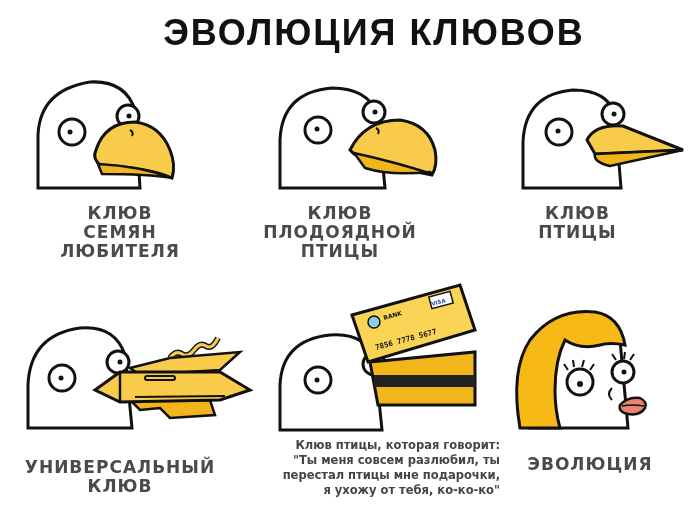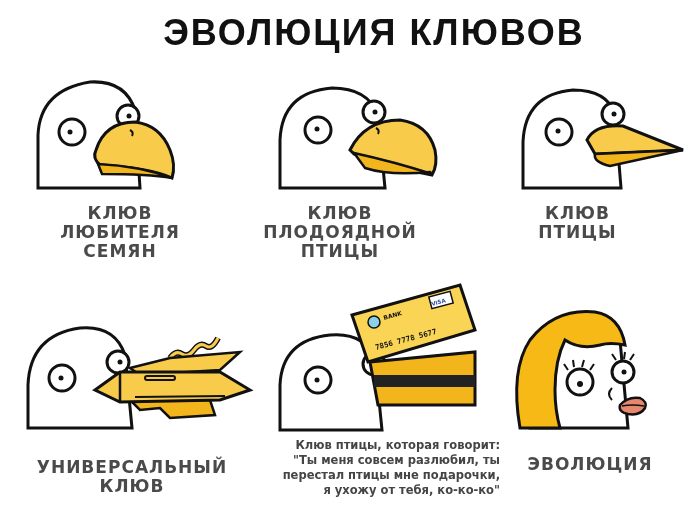--- a/index.html
+++ b/index.html
@@ -19,22 +19,22 @@
   <circle cx="42" cy="62" r="13" fill="#fff" stroke="#111" stroke-width="3"></circle>
   <circle cx="40" cy="62" r="2.5" fill="#111"></circle>
   <circle cx="98" cy="46" r="11" fill="#fff" stroke="#111" stroke-width="3"></circle>
   <circle cx="99" cy="46" r="2.5" fill="#111"></circle>
   <path d="M66 80 Q75 52 105 52 Q130 55 140 80 Q146 95 142 108 Q120 98 70 95 Q62 88 66 80 Z" fill="#F8CC4A" stroke="#111" stroke-width="3"></path>
   <path d="M68 94 Q110 96 142 108 Q118 104 72 104 Z" fill="#F2B51C" stroke="#111" stroke-width="2.5"></path>
   <path d="M100 60 q4 2 2 6" fill="none" stroke="#111" stroke-width="2"></path>
 </svg>
 <div class="label" style="left:10px;top:204px;width:220px">
   <div>КЛЮВ</div>
+  <div>СЕМЯН</div>
   <div>ЛЮБИТЕЛЯ</div>
-  <div>СЕМЯН</div>
 </div>
 
 <svg style="left:270px;top:80px" width="180" height="110" viewBox="0 0 180 110">
   <path d="M10 108 L10 60 Q12 12 62 8 Q98 8 108 35 L115 108 Z" fill="#fff" stroke="#111" stroke-width="3"></path>
   <circle cx="48" cy="50" r="13" fill="#fff" stroke="#111" stroke-width="3"></circle>
   <circle cx="47" cy="49" r="2.5" fill="#111"></circle>
   <circle cx="104" cy="32" r="11" fill="#fff" stroke="#111" stroke-width="3"></circle>
   <circle cx="105" cy="32" r="2.5" fill="#111"></circle>
   <path d="M80 70 Q95 40 130 40 Q158 44 165 70 Q168 85 162 95 Q125 88 84 74 Z" fill="#F8CC4A" stroke="#111" stroke-width="3"></path>
   <path d="M84 73 Q125 82 162 94 L160 92 Q120 96 95 88 Z" fill="#F2B51C" stroke="#111" stroke-width="2.5"></path>
@@ -68,21 +68,21 @@
   <circle cx="100" cy="62" r="2.5" fill="#111"></circle>
   <path d="M150 58 q6 -8 12 -4 q6 4 12 -4 q6 -8 12 -4 q6 4 12 -8" fill="none" stroke="#111" stroke-width="6"></path>
   <path d="M150 58 q6 -8 12 -4 q6 4 12 -4 q6 -8 12 -4 q6 4 12 -8" fill="none" stroke="#F8CC4A" stroke-width="3"></path>
   <path d="M110 68 L150 58 L220 52 L200 70 L120 75 Z" fill="#F8CC4A" stroke="#111" stroke-width="2.5"></path>
   <path d="M110 100 L190 100 L195 115 L150 118 L140 108 L120 110 Z" fill="#F2B51C" stroke="#111" stroke-width="2.5"></path>
   <path d="M75 90 L100 72 L200 72 L230 90 L200 100 L100 102 Z" fill="#F8CC4A" stroke="#111" stroke-width="3"></path>
   <line x1="100" y1="72" x2="100" y2="102" stroke="#111" stroke-width="2.5"></line>
   <rect x="125" y="76" width="30" height="4" rx="2" fill="none" stroke="#111" stroke-width="2"></rect>
   <line x1="115" y1="97" x2="205" y2="96" stroke="#111" stroke-width="2"></line>
 </svg>
-<div class="label" style="left:12px;top:458px;width:240px">
+<div class="label" style="left:0px;top:458px;width:240px">
   <div>УНИВЕРСАЛЬНЫЙ</div>
   <div>КЛЮВ</div>
 </div>
 
 <svg style="left:270px;top:280px" width="210" height="155" viewBox="0 0 210 155">
   <path d="M10 150 L10 105 Q12 60 60 55 Q95 52 105 80 L112 150 Z" fill="#fff" stroke="#111" stroke-width="3"></path>
   <circle cx="48" cy="100" r="13" fill="#fff" stroke="#111" stroke-width="3"></circle>
   <circle cx="47" cy="100" r="2.5" fill="#111"></circle>
   <circle cx="104" cy="84" r="11" fill="#fff" stroke="#111" stroke-width="3"></circle>
   <circle cx="106" cy="84" r="2.5" fill="#111"></circle>

